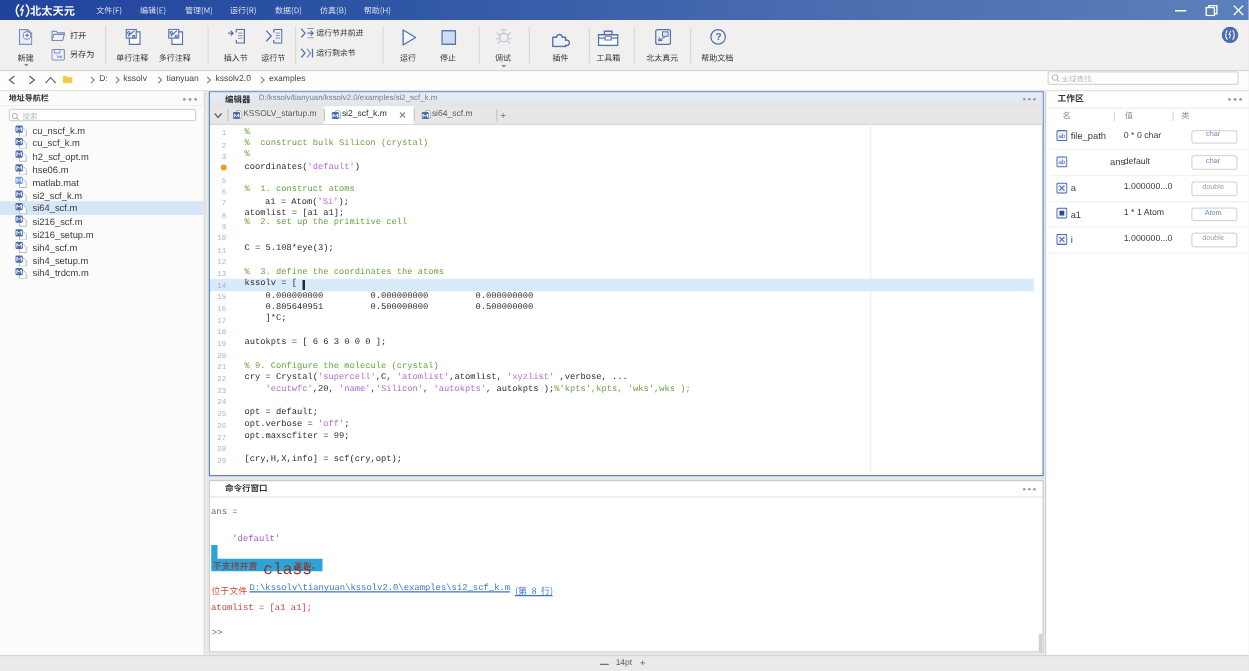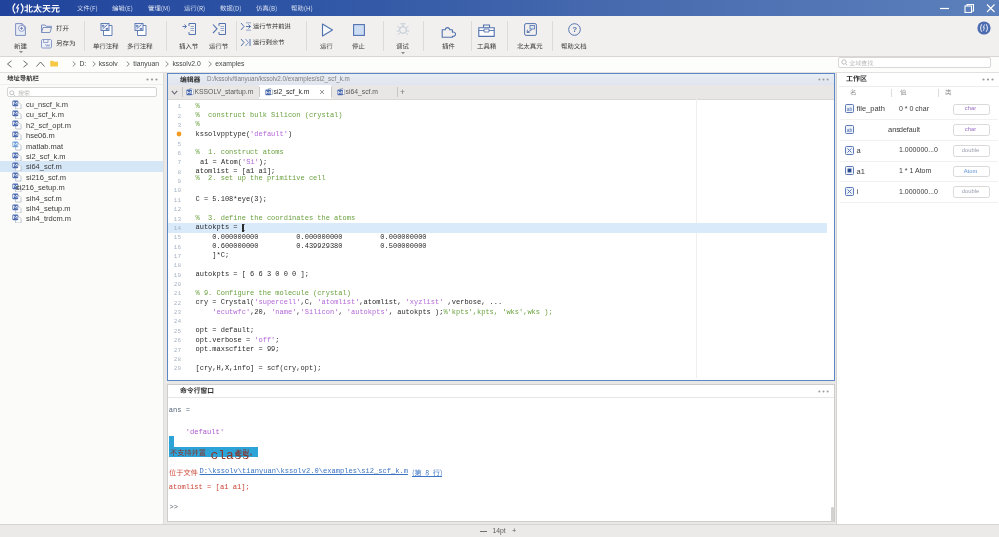--- a/index.html
+++ b/index.html
@@ -282,21 +282,21 @@
     <path d="M3.6 2.6 H7 L9 4.6 V9 H3.6 Z" fill="#fff" stroke="#a8b0bc" stroke-width="0.7"></path>
     <rect x="0.4" y="0.4" width="5.8" height="5.8" rx="1" fill="#4d6cb0"></rect>
     <path d="M1.5 4.9 V1.9 L3.3 3.6 L5.1 1.9 V4.9" stroke="#fff" stroke-width="0.8" fill="none"></path>
   </svg>
 <div style="position:absolute;left:26.0px;top:172.7px;font:normal 7.5px 'Liberation Sans',sans-serif;color:#3c3c3c;white-space:pre">si216_scf.m</div>
 <svg class="abs" style="left:12px;top:182.7px" width="9.5" height="9.5" viewBox="0 0 9.5 9.5">
     <path d="M3.6 2.6 H7 L9 4.6 V9 H3.6 Z" fill="#fff" stroke="#a8b0bc" stroke-width="0.7"></path>
     <rect x="0.4" y="0.4" width="5.8" height="5.8" rx="1" fill="#4d6cb0"></rect>
     <path d="M1.5 4.9 V1.9 L3.3 3.6 L5.1 1.9 V4.9" stroke="#fff" stroke-width="0.8" fill="none"></path>
   </svg>
-<div style="position:absolute;left:16px;top:183.1px;font:normal 7.5px 'Liberation Sans',sans-serif;color:#3c3c3c;white-space:pre">si216_setup.m</div>
+<div style="position:absolute;left:26.0px;top:183.1px;font:normal 7.5px 'Liberation Sans',sans-serif;color:#3c3c3c;white-space:pre">si216_setup.m</div>
 <svg class="abs" style="left:12px;top:193.1px" width="9.5" height="9.5" viewBox="0 0 9.5 9.5">
     <path d="M3.6 2.6 H7 L9 4.6 V9 H3.6 Z" fill="#fff" stroke="#a8b0bc" stroke-width="0.7"></path>
     <rect x="0.4" y="0.4" width="5.8" height="5.8" rx="1" fill="#4d6cb0"></rect>
     <path d="M1.5 4.9 V1.9 L3.3 3.6 L5.1 1.9 V4.9" stroke="#fff" stroke-width="0.8" fill="none"></path>
   </svg>
 <div style="position:absolute;left:26.0px;top:193.5px;font:normal 7.5px 'Liberation Sans',sans-serif;color:#3c3c3c;white-space:pre">sih4_scf.m</div>
 <svg class="abs" style="left:12px;top:203.5px" width="9.5" height="9.5" viewBox="0 0 9.5 9.5">
     <path d="M3.6 2.6 H7 L9 4.6 V9 H3.6 Z" fill="#fff" stroke="#a8b0bc" stroke-width="0.7"></path>
     <rect x="0.4" y="0.4" width="5.8" height="5.8" rx="1" fill="#4d6cb0"></rect>
     <path d="M1.5 4.9 V1.9 L3.3 3.6 L5.1 1.9 V4.9" stroke="#fff" stroke-width="0.8" fill="none"></path>
@@ -380,33 +380,33 @@
 <div style="position:absolute;left:167.5px;top:318.4px;width:13.5px;text-align:right;font:6px 'Liberation Mono',monospace;color:#a8b4c4">24</div>
 <div style="position:absolute;left:167.5px;top:327.8px;width:13.5px;text-align:right;font:6px 'Liberation Mono',monospace;color:#a8b4c4">25</div>
 <div style="position:absolute;left:167.5px;top:337.1px;width:13.5px;text-align:right;font:6px 'Liberation Mono',monospace;color:#a8b4c4">26</div>
 <div style="position:absolute;left:167.5px;top:346.5px;width:13.5px;text-align:right;font:6px 'Liberation Mono',monospace;color:#a8b4c4">27</div>
 <div style="position:absolute;left:167.5px;top:355.8px;width:13.5px;text-align:right;font:6px 'Liberation Mono',monospace;color:#a8b4c4">28</div>
 <div style="position:absolute;left:167.5px;top:365.2px;width:13.5px;text-align:right;font:6px 'Liberation Mono',monospace;color:#a8b4c4">29</div>
 <div style="position:absolute;left:0;top:0;font:7px 'Liberation Mono',monospace;line-height:9.357px">
     <div style="position:absolute;left:195.5px;top:101.6px;white-space:pre"><span style="color:#6aa13f">%</span></div>
     <div style="position:absolute;left:195.5px;top:111.0px;white-space:pre"><span style="color:#6aa13f">%  construct bulk Silicon (crystal)</span></div>
     <div style="position:absolute;left:195.5px;top:120.3px;white-space:pre"><span style="color:#6aa13f">%</span></div>
-    <div style="position:absolute;left:195.5px;top:129.7px;white-space:pre"><span style="color:#2a2a2a">kssolvpptype(</span><span style="color:#b468d8">'default'</span><span style="color:#2a2a2a">)</span></div>
+    <div style="position:absolute;left:195.5px;top:129.7px;white-space:pre"><span style="color:#2a2a2a">coordinates(</span><span style="color:#b468d8">'default'</span><span style="color:#2a2a2a">)</span></div>
     <div style="position:absolute;left:195.5px;top:139.0px;white-space:pre"></div>
     <div style="position:absolute;left:195.5px;top:148.4px;white-space:pre"><span style="color:#6aa13f">%  1. construct atoms</span></div>
-    <div style="position:absolute;left:200px;top:157.7px;white-space:pre"><span style="color:#2a2a2a">a1 = Atom(</span><span style="color:#b468d8">'Si'</span><span style="color:#2a2a2a">);</span></div>
+    <div style="position:absolute;left:212px;top:157.7px;white-space:pre"><span style="color:#2a2a2a">a1 = Atom(</span><span style="color:#b468d8">'Si'</span><span style="color:#2a2a2a">);</span></div>
     <div style="position:absolute;left:195.5px;top:167.1px;white-space:pre"><span style="color:#2a2a2a">atomlist = [a1 a1];</span></div>
     <div style="position:absolute;left:195.5px;top:176.5px;white-space:pre"></div>
     <div style="position:absolute;left:195.5px;top:174px;white-space:pre"><span style="color:#6aa13f">%  2. set up the primitive cell</span></div>
     <div style="position:absolute;left:195.5px;top:195.2px;white-space:pre"><span style="color:#2a2a2a">C = 5.108*eye(3);</span></div>
     <div style="position:absolute;left:195.5px;top:204.5px;white-space:pre"></div>
     <div style="position:absolute;left:195.5px;top:213.9px;white-space:pre"><span style="color:#6aa13f">%  3. define the coordinates the atoms</span></div>
-    <div style="position:absolute;left:195.5px;top:223.2px;white-space:pre"><span style="color:#2a2a2a">autokpts = [</span></div>
+    <div style="position:absolute;left:195.5px;top:223.2px;white-space:pre"><span style="color:#2a2a2a">kssolv = [</span></div>
     <div style="position:absolute;left:195.5px;top:232.6px;white-space:pre"><span style="color:#2a2a2a">    0.000000000         0.000000000         0.000000000</span></div>
-    <div style="position:absolute;left:195.5px;top:242.0px;white-space:pre"><span style="color:#2a2a2a">    0.600000000         0.439929380         0.500000000</span></div>
+    <div style="position:absolute;left:195.5px;top:242.0px;white-space:pre"><span style="color:#2a2a2a">    0.805640951         0.500000000         0.500000000</span></div>
     <div style="position:absolute;left:195.5px;top:251.3px;white-space:pre"><span style="color:#2a2a2a">    ]*C;</span></div>
     <div style="position:absolute;left:195.5px;top:260.7px;white-space:pre"></div>
     <div style="position:absolute;left:195.5px;top:270.0px;white-space:pre"><span style="color:#2a2a2a">autokpts = [ 6 6 3 0 0 0 ];</span></div>
     <div style="position:absolute;left:195.5px;top:279.4px;white-space:pre"></div>
     <div style="position:absolute;left:195.5px;top:288.7px;white-space:pre"><span style="color:#6aa13f">% 9. Configure the molecule (crystal)</span></div>
     <div style="position:absolute;left:195.5px;top:298.1px;white-space:pre"><span style="color:#2a2a2a">cry = Crystal(</span><span style="color:#b468d8">'supercell'</span><span style="color:#2a2a2a">,C, </span><span style="color:#b468d8">'atomlist'</span><span style="color:#2a2a2a">,atomlist, </span><span style="color:#b468d8">'xyzlist'</span><span style="color:#2a2a2a"> ,verbose, ...</span></div>
     <div style="position:absolute;left:195.5px;top:307.5px;white-space:pre"><span style="color:#2a2a2a">    </span><span style="color:#b468d8">'ecutwfc'</span><span style="color:#2a2a2a">,20, </span><span style="color:#b468d8">'name'</span><span style="color:#2a2a2a">,</span><span style="color:#b468d8">'Silicon'</span><span style="color:#2a2a2a">, </span><span style="color:#b468d8">'autokpts'</span><span style="color:#2a2a2a">, autokpts );</span><span style="color:#6aa13f">%'kpts',kpts, 'wks',wks );</span></div>
     <div style="position:absolute;left:195.5px;top:316.8px;white-space:pre"></div>
     <div style="position:absolute;left:195.5px;top:326.2px;white-space:pre"><span style="color:#2a2a2a">opt = default;</span></div>
     <div style="position:absolute;left:195.5px;top:335.5px;white-space:pre"><span style="color:#2a2a2a">opt.verbose = </span><span style="color:#b468d8">'off'</span><span style="color:#2a2a2a">;</span></div>

